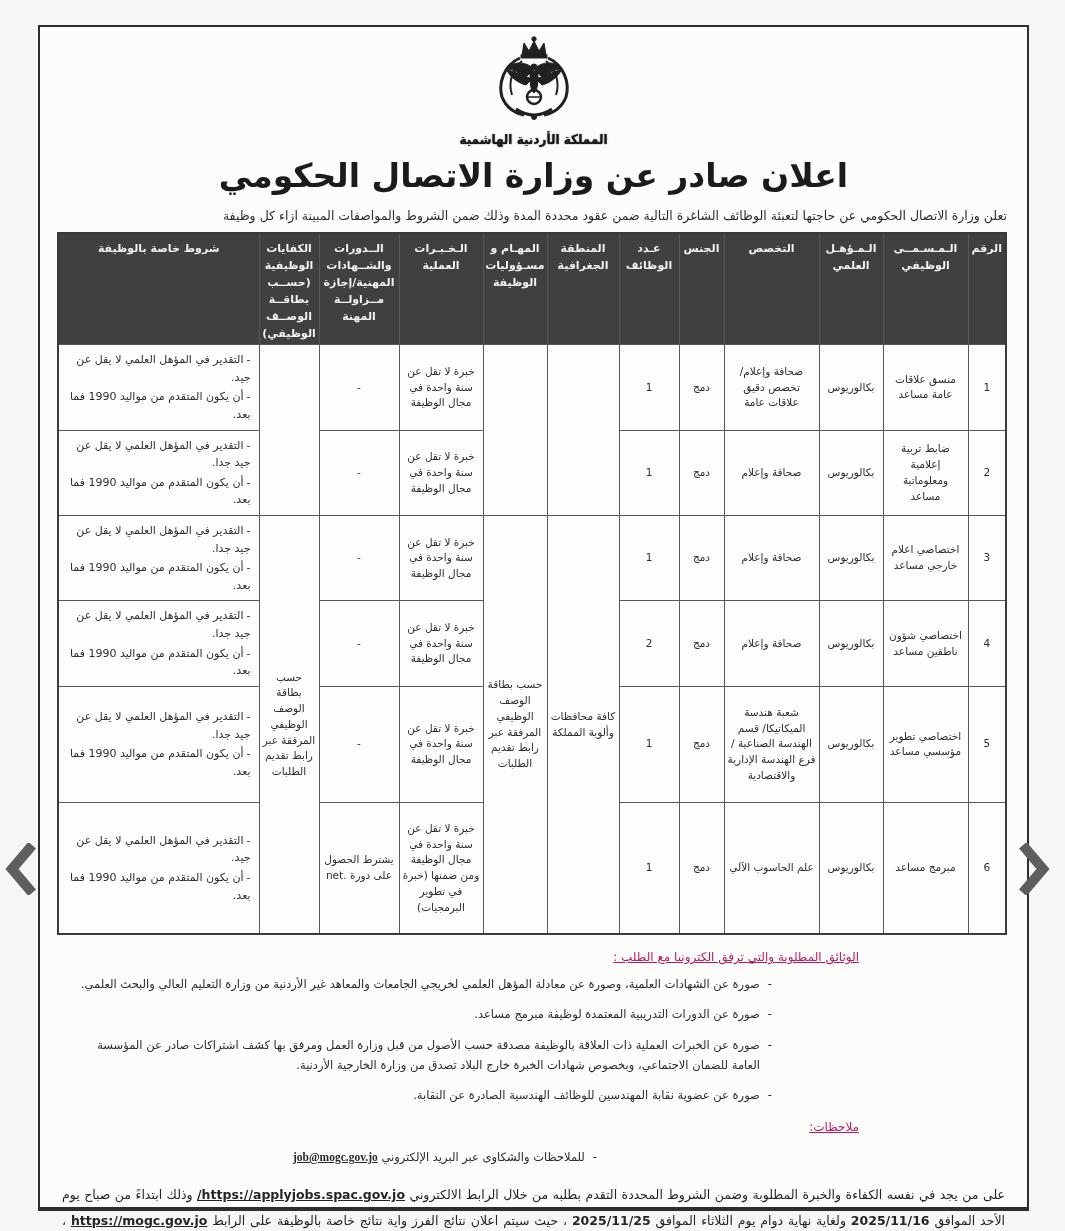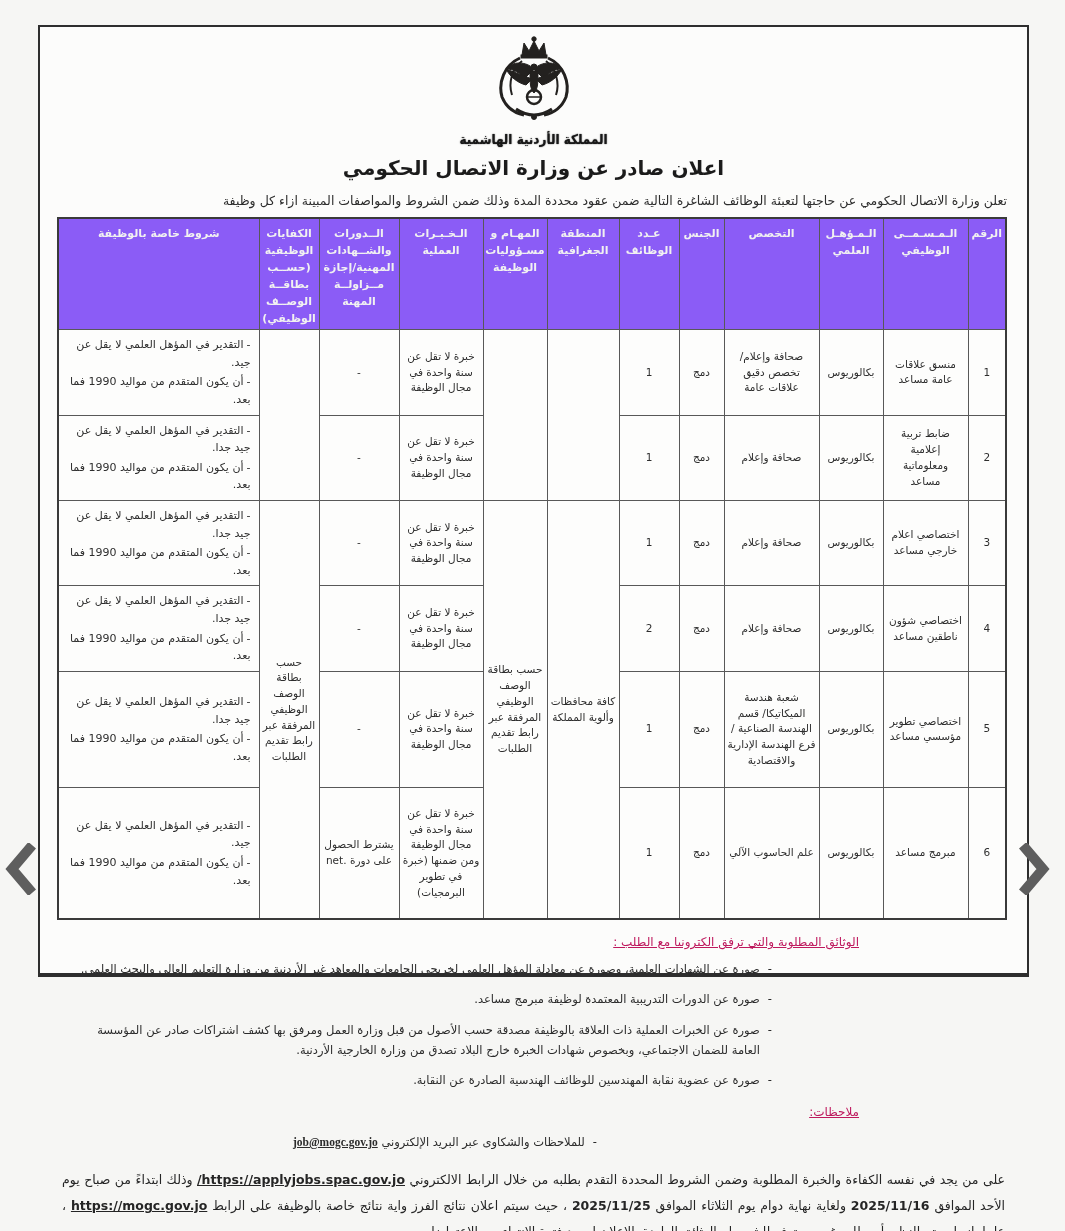--- a/index.html
+++ b/index.html
@@ -2,40 +2,40 @@
 <html lang="ar"><head>
 <meta charset="utf-8">
 <style>
   html,body{margin:0;padding:0;}
   body{
     width:1065px;height:1231px;position:relative;overflow:hidden;
     background:#f6f6f4;
     font-family:"DejaVu Sans", sans-serif;
   }
   .doc{
-    position:absolute;left:38px;top:25px;width:991px;height:952px;
+    position:absolute;left:38px;top:25px;width:991px;height:1186px;
     box-sizing:border-box;background:#fcfcfb;
     border:2px solid #2e2e2e;border-bottom-width:4px;
     padding:4px 20px 0 20px;direction:rtl;color:#262626;
   }
   
   .crest{ text-align:center;margin-top:4px;height:88px; }
   .seal{
     text-align:center;font-size:12px;font-weight:bold;color:#181818;
     letter-spacing:-0.5px;text-shadow:0 0 1.2px #2a2a2a;margin-top:10px;
     transform:scaleY(1.12);
   }
-  .title{ text-align:center;font-size:20px;font-weight:bold;color:#1b1b1b;margin-top:9px; }
+  .title{ text-align:center;font-size:33px;font-weight:bold;color:#1b1b1b;margin-top:9px; }
   .intro{ font-size:12.5px;color:#2d2d2d;margin-top:13px; }
   
   table{ width:948px;margin:9px auto 0 auto;border-collapse:collapse;table-layout:fixed;direction:rtl; }
   th,td{ border:1px solid #585858; }
   table{ border:2px solid #3a3a3a; }
   thead th{
-    background:#8b5cf6;color:#f1f1f1;font-size:11px;font-weight:bold;
+    background:#404040;color:#f1f1f1;font-size:11px;font-weight:bold;
     vertical-align:top;padding:6px 2px 2px 2px;height:96px;line-height:1.55;
   }
   td{
     font-size:10.5px;color:#2e2e2e;text-align:center;vertical-align:middle;
     padding:2px 3px;line-height:1.5;background:#fdfdfc;
   }
   tr.r1{height:84px} tr.r2{height:68px} tr.r3{height:68px}
   tr.r4{height:68px} tr.r5{height:116px} tr.r6{height:132px}
   td.cond{ text-align:right;padding:4px 8px;font-size:11px;line-height:1.6; }
   .cond-line{ margin:2px 0; }

